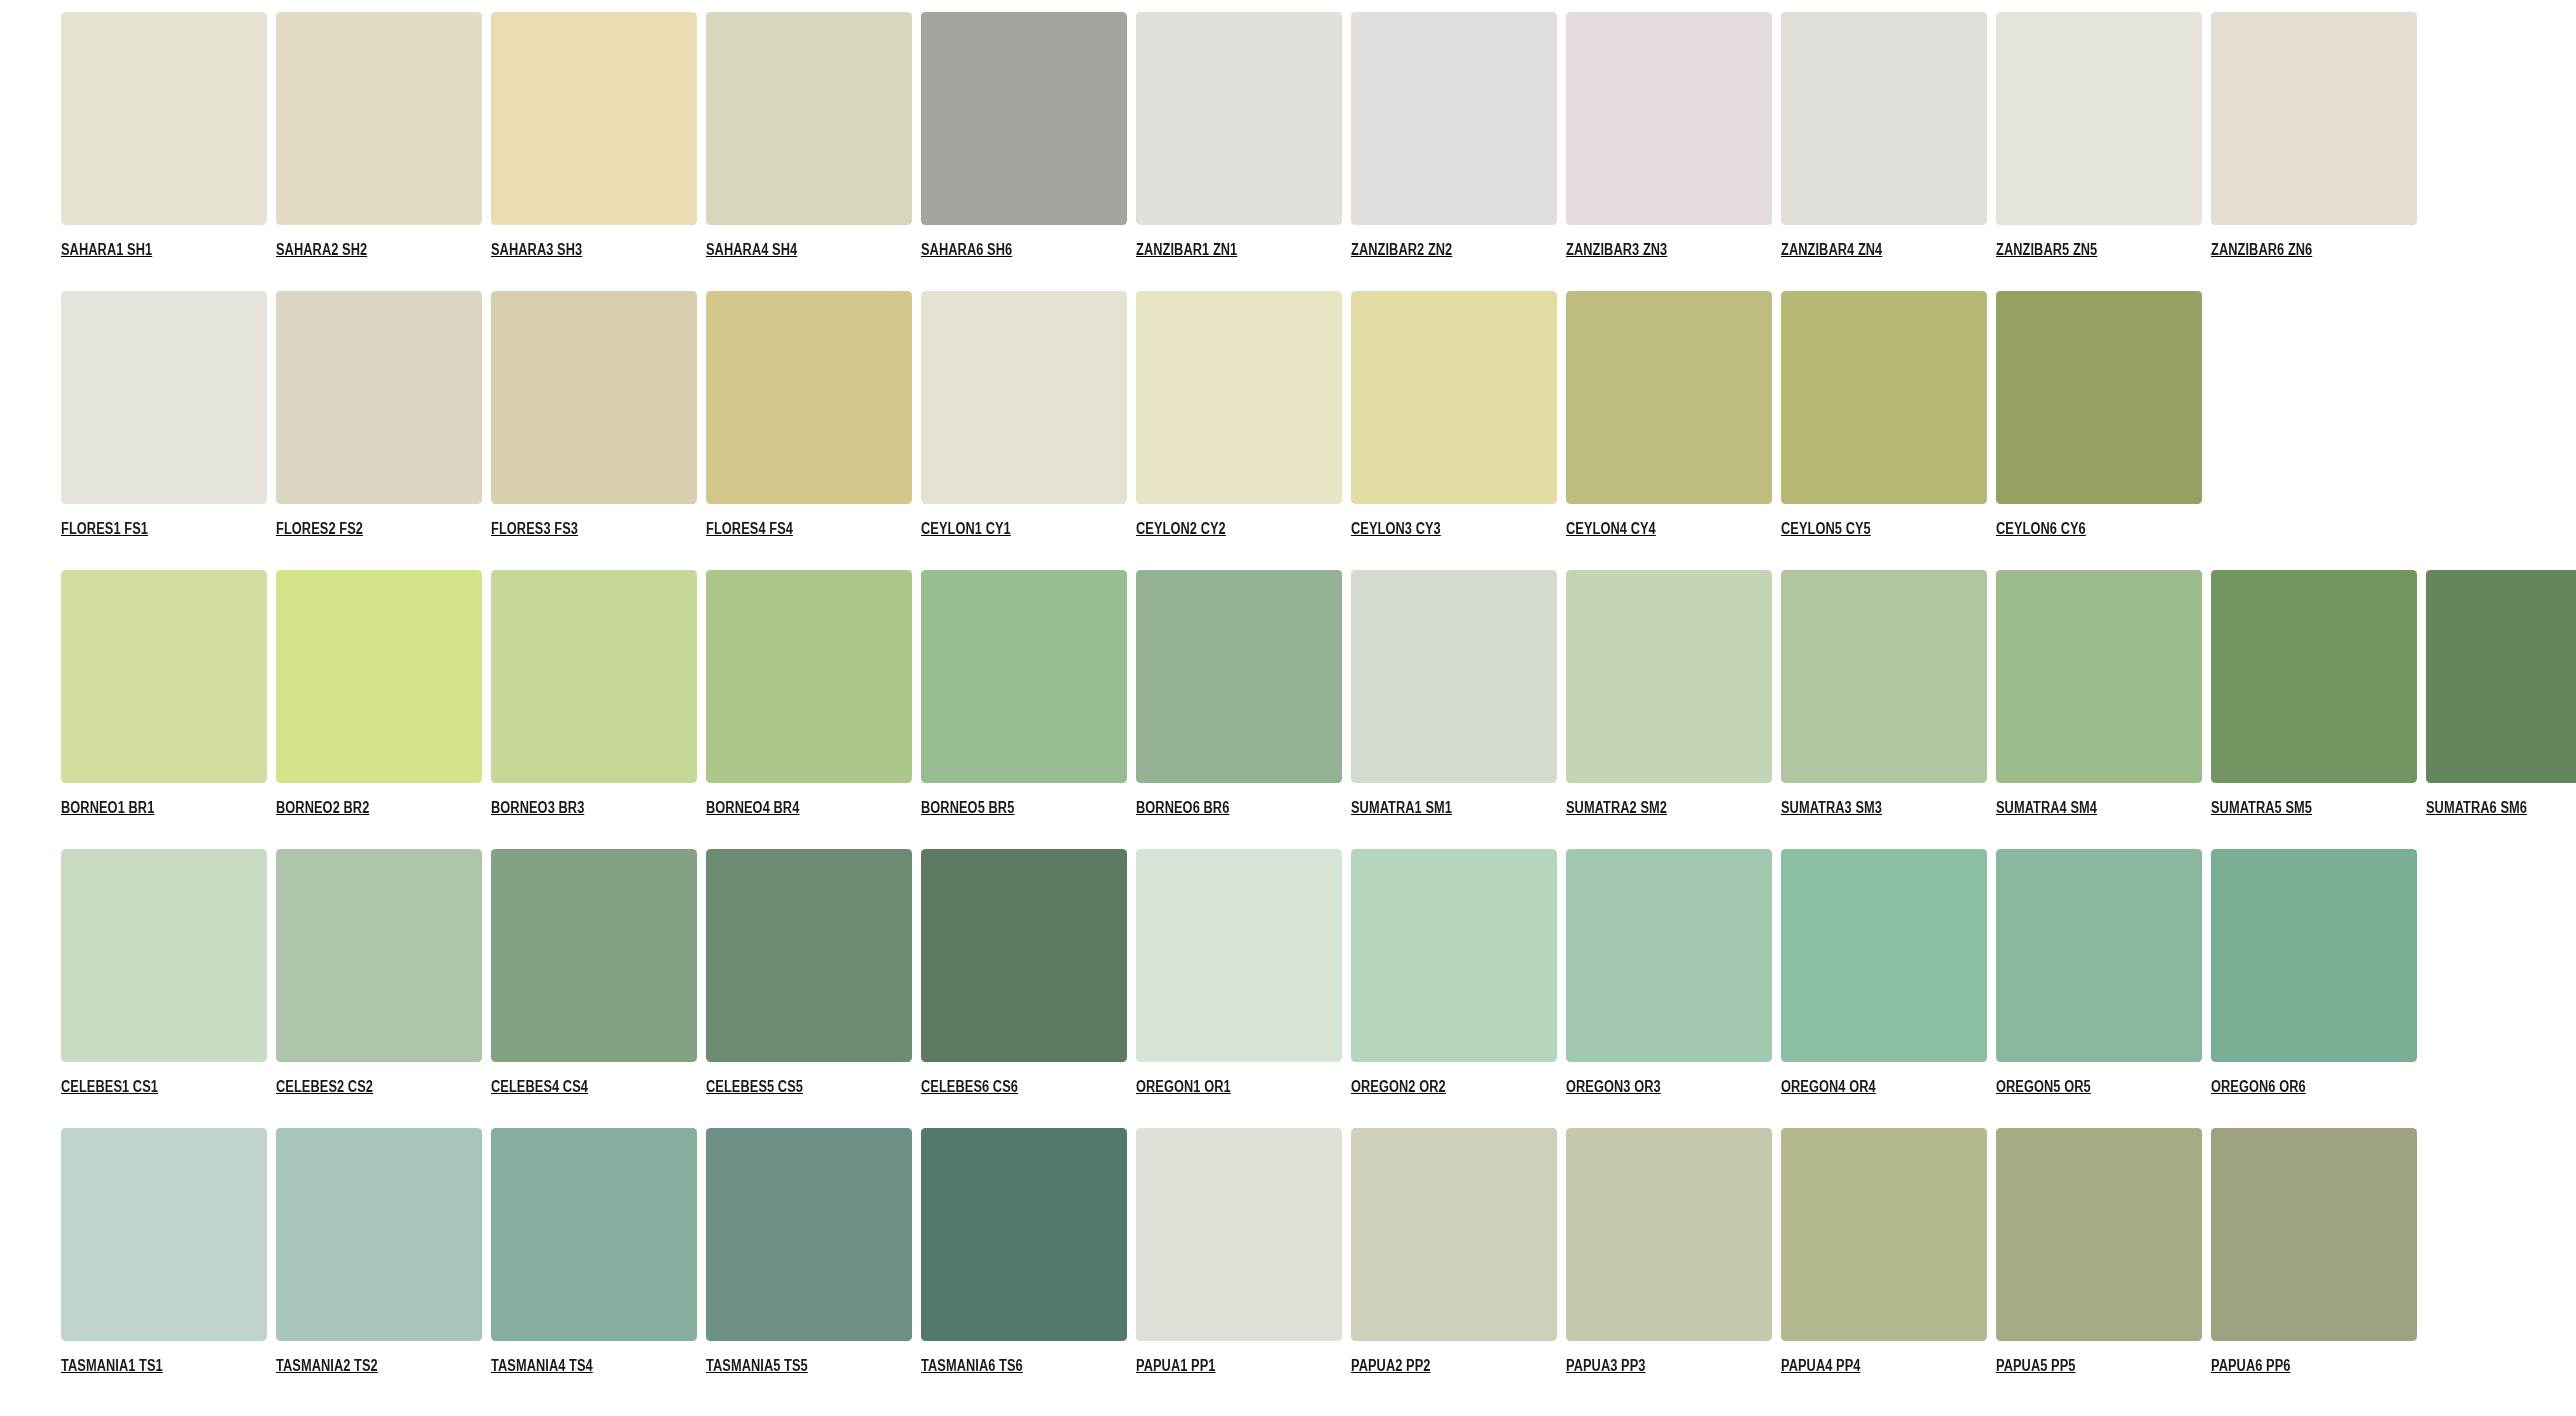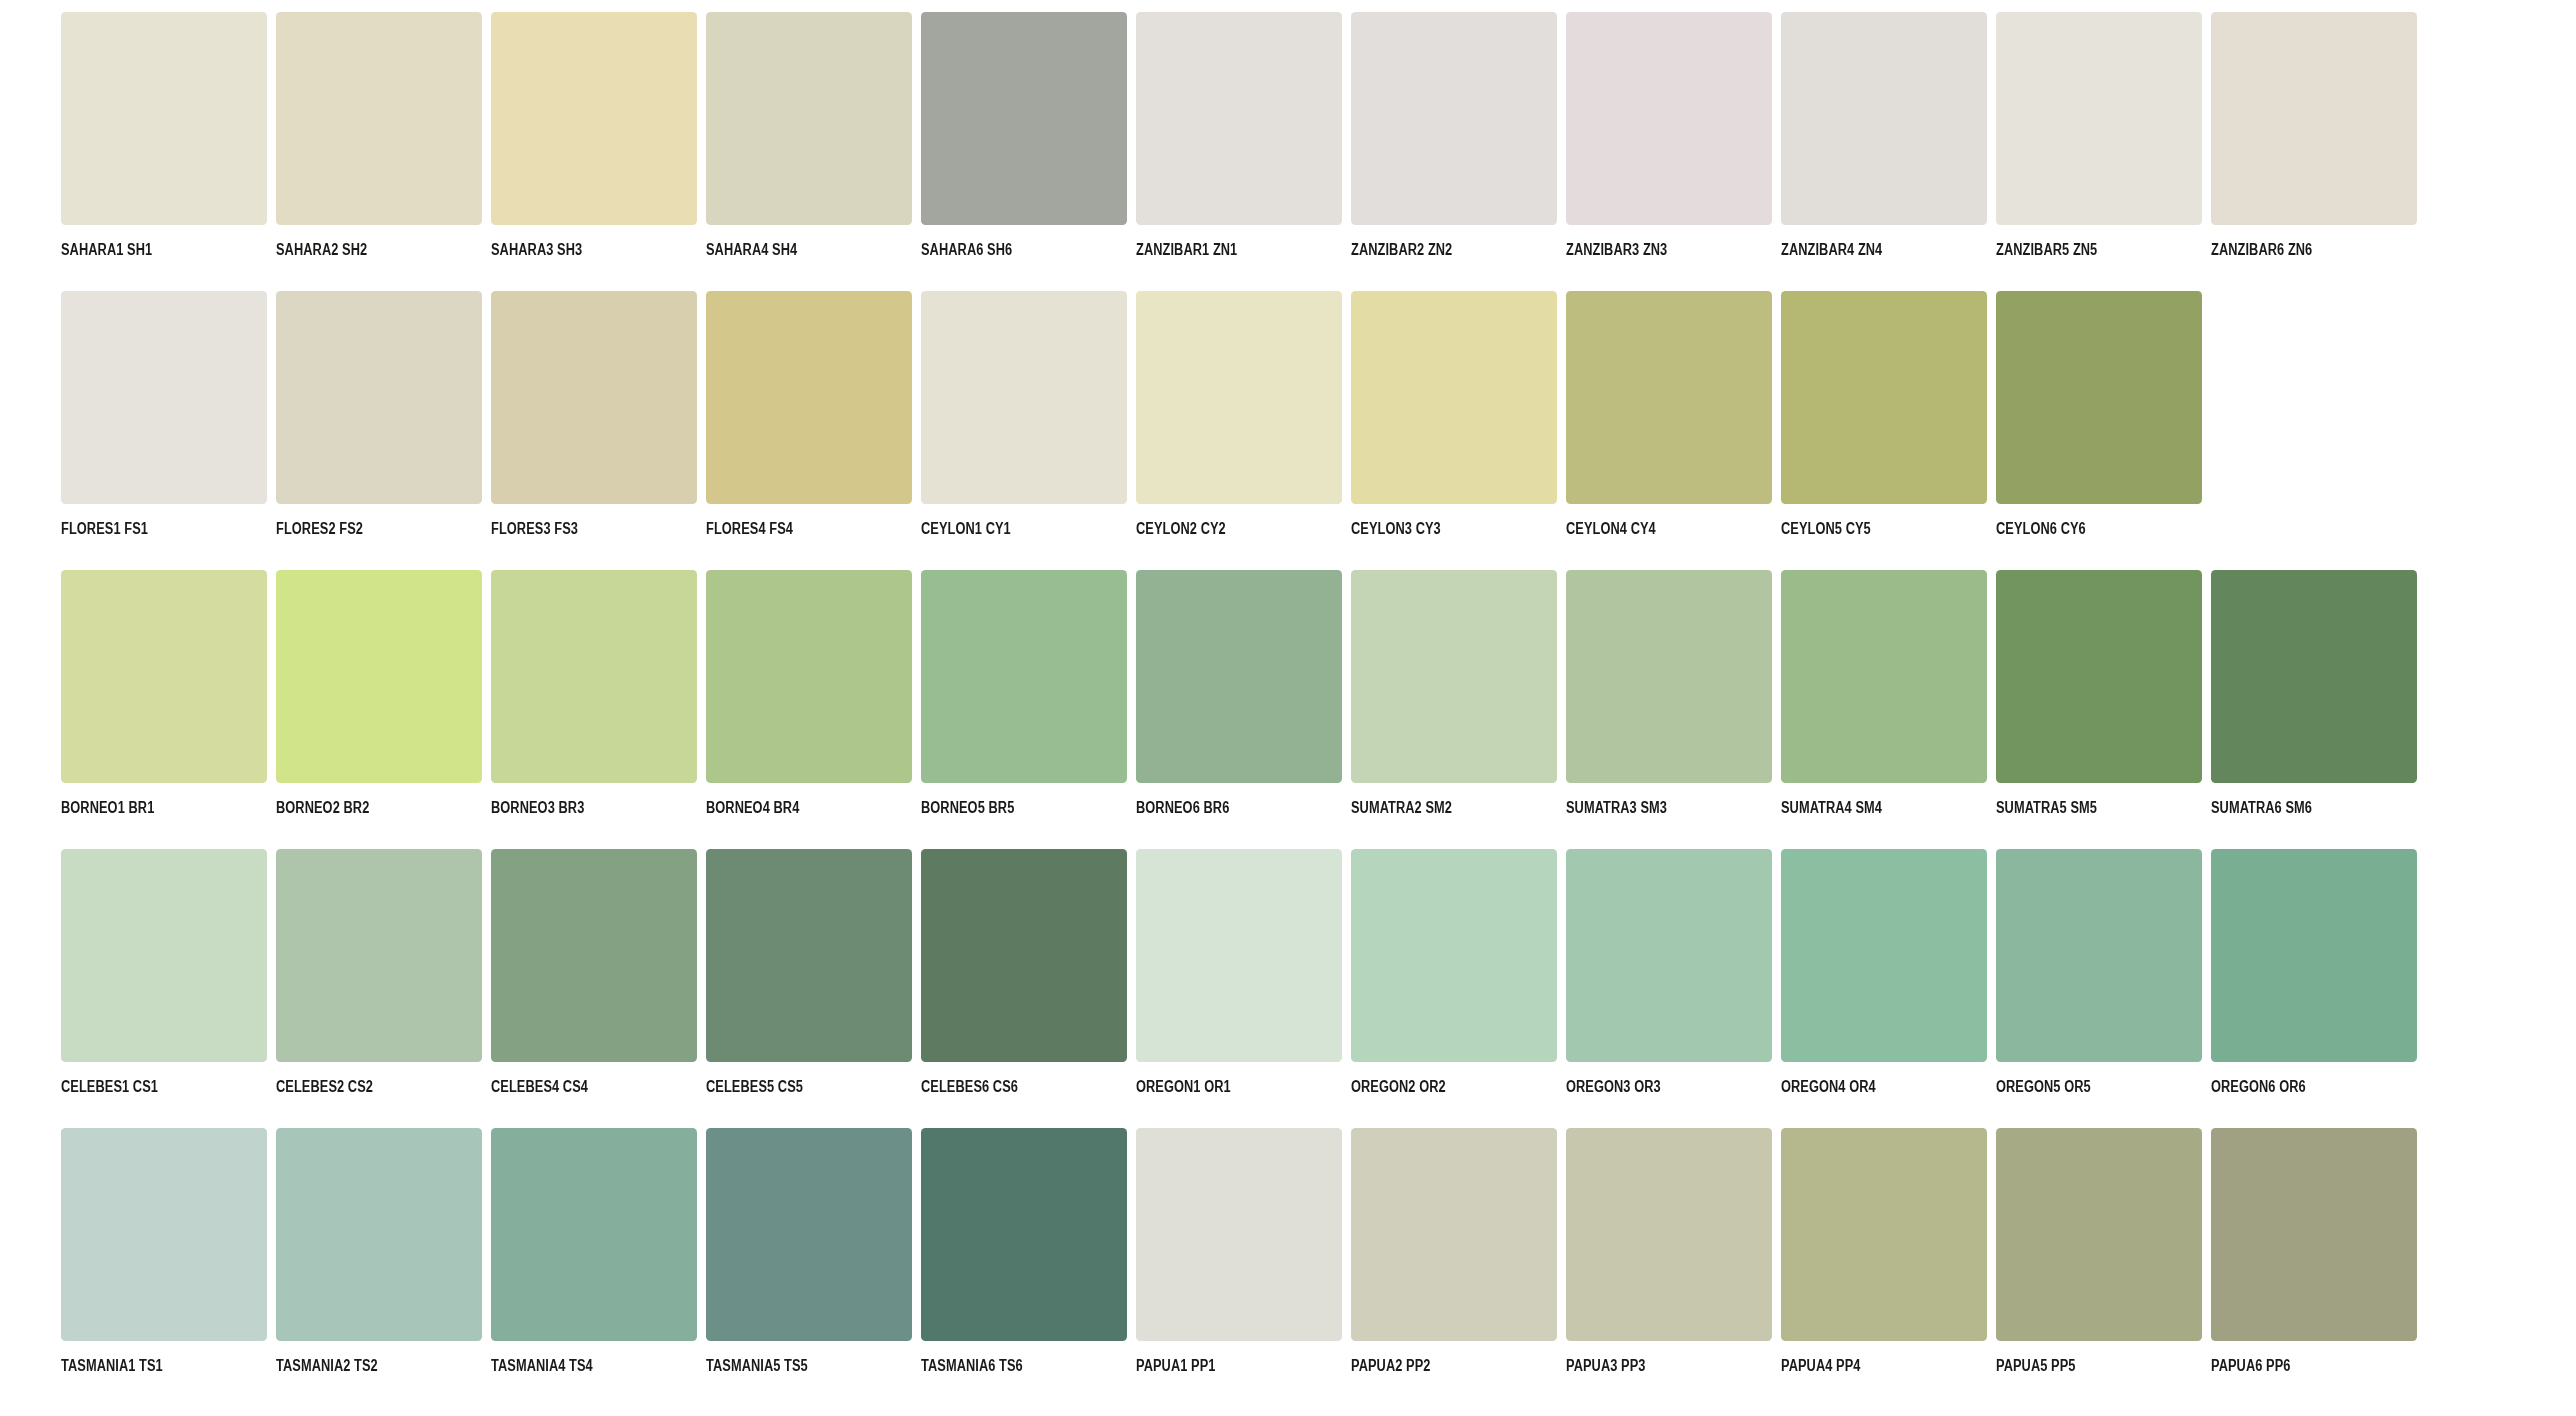--- a/index.html
+++ b/index.html
@@ -13,20 +13,21 @@
     overflow: hidden;
   }
 
   #chart {
     width: 2576px;
     height: 1239px;
     background: #ffffff;
     padding: 11.6px 0 0 0;
     display: flex;
     flex-direction: column;
+    text-decoration: underline;
   }
 
   .swatch-row {
     display: flex;
     flex-direction: row;
     width: 2576px;
     height: 279px;
     align-items: flex-start;
   }
 
@@ -172,20 +173,24 @@
       </div>
       <div class="swatch-cell">
         <div class="swatch-chip" style="background-color: rgb(153, 189, 146);"></div>
         <div class="swatch-label">BORNEO5 BR5</div>
       </div>
       <div class="swatch-cell">
         <div class="swatch-chip" style="background-color: rgb(147, 178, 148);"></div>
         <div class="swatch-label">BORNEO6 BR6</div>
       </div>
       <div class="swatch-cell">
+        <div class="swatch-chip" style="background-color: rgb(212, 220, 210);"></div>
+        <div class="swatch-label">SUMATRA1 SM1</div>
+      </div>
+      <div class="swatch-cell">
         <div class="swatch-chip" style="background-color: rgb(195, 213, 180);"></div>
         <div class="swatch-label">SUMATRA2 SM2</div>
       </div>
       <div class="swatch-cell">
         <div class="swatch-chip" style="background-color: rgb(177, 198, 160);"></div>
         <div class="swatch-label">SUMATRA3 SM3</div>
       </div>
       <div class="swatch-cell">
         <div class="swatch-chip" style="background-color: rgb(155, 187, 139);"></div>
         <div class="swatch-label">SUMATRA4 SM4</div>

